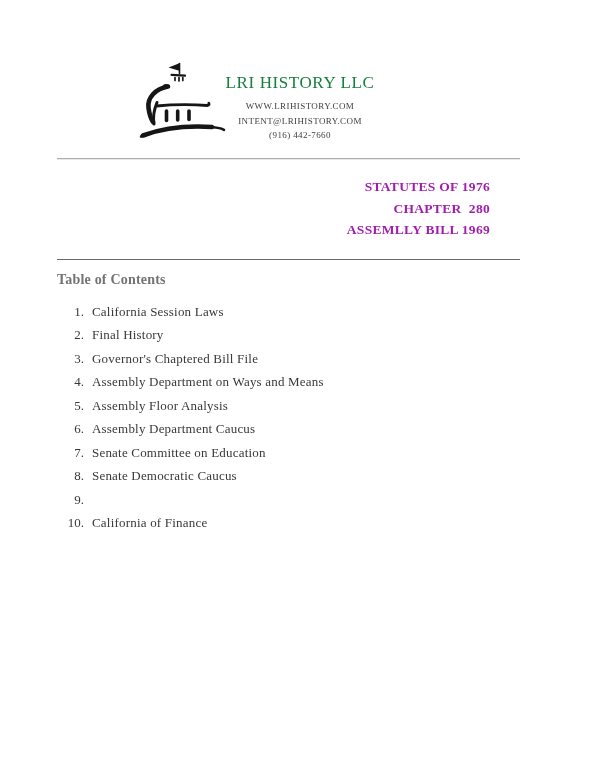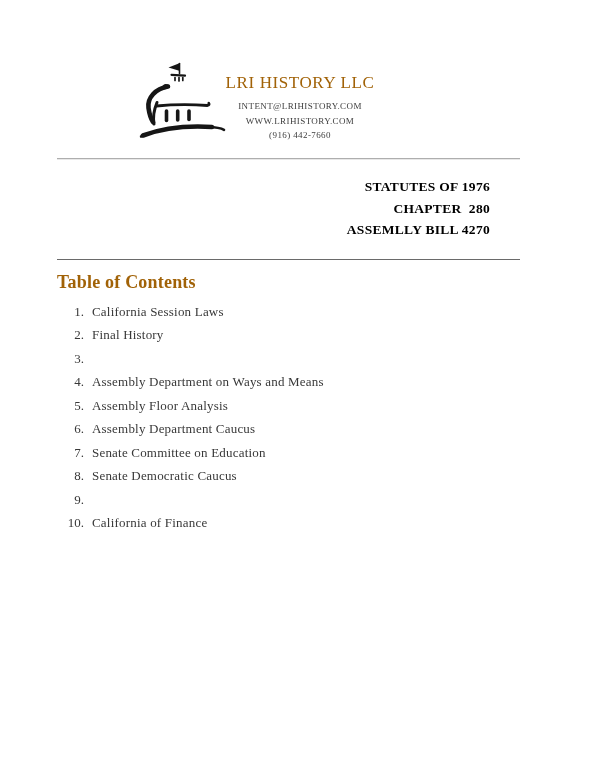--- a/index.html
+++ b/index.html
@@ -23,21 +23,21 @@
 
   .header-text {
     position: absolute;
     left: 209px; top: 73px;
     width: 182px;
     text-align: center;
   }
   .company-name {
     font-size: 17px;
     letter-spacing: 0.6px;
-    color: #a16207;
+    color: #15803d;
     margin-bottom: 6px;
     white-space: nowrap;
   }
   .contact-line {
     font-size: 9px;
     letter-spacing: 0.4px;
     line-height: 14.5px;
     color: #3d3d3d;
     white-space: nowrap;
   }
@@ -51,32 +51,32 @@
   .title-block {
     position: absolute;
     right: 110px; top: 176px;
     text-align: right;
   }
   .title-line {
     font-size: 13.5px;
     font-weight: bold;
     line-height: 21.5px;
     letter-spacing: 0.3px;
-    color: #000000;
+    color: #a21caf;
     white-space: pre;   
   }
 
   
   .toc-heading {
     position: absolute;
     left: 57px; top: 272px;
-    font-size: 18px;
+    font-size: 14px;
     font-weight: bold;
     letter-spacing: 0.2px;
-    color: #a16207;
+    color: #737373;
   }
   .toc-list {
     position: absolute;
     left: 57px; top: 300px;
     width: 420px;
   }
   .toc-row {
     display: flex;
     height: 23.5px;
     align-items: center;
@@ -122,48 +122,49 @@
 
       <path d="M3,75.5 C 6,74.5 9,73.5 13,72" stroke-width="2.4"></path>
       <path d="M5,74.5 C 25,67 50,64.5 74,66" stroke-width="4.6"></path>
       <path d="M70,65.8 C 78,66.3 83,67.2 86,68.8" stroke-width="2.6"></path>
     </svg>
   </span>
 </div>
 
 <div class="header-text">
   <div class="company-name">LRI HISTORY LLC</div>
+  <div class="contact-line">WWW.LRIHISTORY.COM</div>
   <div class="contact-line">INTENT@LRIHISTORY.COM</div>
-  <div class="contact-line">WWW.LRIHISTORY.COM</div>
   <div class="contact-line">(916) 442-7660</div>
 </div>
 
 <div class="rule rule-top"></div>
 
 <div class="title-block">
   <div class="title-line">STATUTES OF 1976</div>
   <div class="title-line">CHAPTER  280</div>
-  <div class="title-line">ASSEMLLY BILL 4270</div>
+  <div class="title-line">ASSEMLLY BILL 1969</div>
 </div>
 
 <div class="rule rule-bottom"></div>
 
 <div class="toc-heading">Table of Contents</div>
 
 <div class="toc-list">
   <div class="toc-row">
     <span class="toc-num">1.</span>
     <span class="toc-label">California Session Laws</span>
   </div>
   <div class="toc-row">
     <span class="toc-num">2.</span>
     <span class="toc-label">Final History</span>
   </div>
   <div class="toc-row">
     <span class="toc-num">3.</span>
+    <span class="toc-label">Governor's Chaptered Bill File</span>
   </div>
   <div class="toc-row">
     <span class="toc-num">4.</span>
     <span class="toc-label">Assembly Department on Ways and Means</span>
   </div>
   <div class="toc-row">
     <span class="toc-num">5.</span>
     <span class="toc-label">Assembly Floor Analysis</span>
   </div>
   <div class="toc-row">

